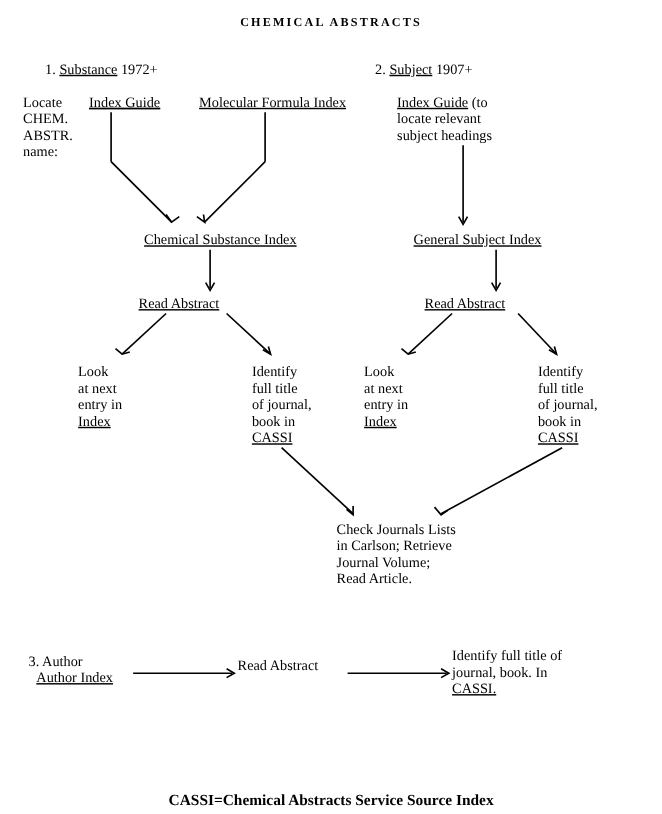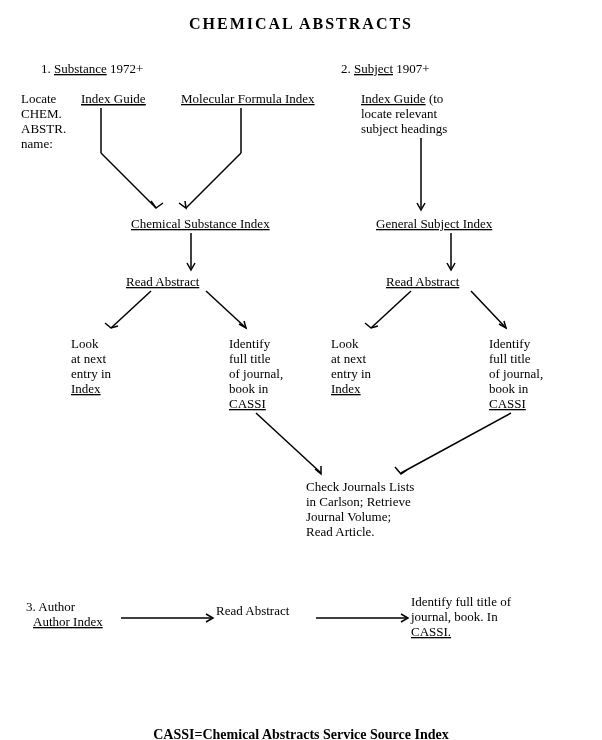--- a/index.html
+++ b/index.html
@@ -13,21 +13,21 @@
       overflow: hidden;
     }
     .page {
       width: 602px;
       min-height: 740px;
       position: relative;
       padding: 10px;
     }
     .title {
       text-align: center;
-      font-size: 16px;
+      font-size: 11px;
       font-weight: bold;
       letter-spacing: 2px;
       margin-bottom: 10px;
       margin-top: 5px;
     }
     svg.diagram {
       width: 580px;
       height: 680px;
       display: block;
       margin: 0 auto;

